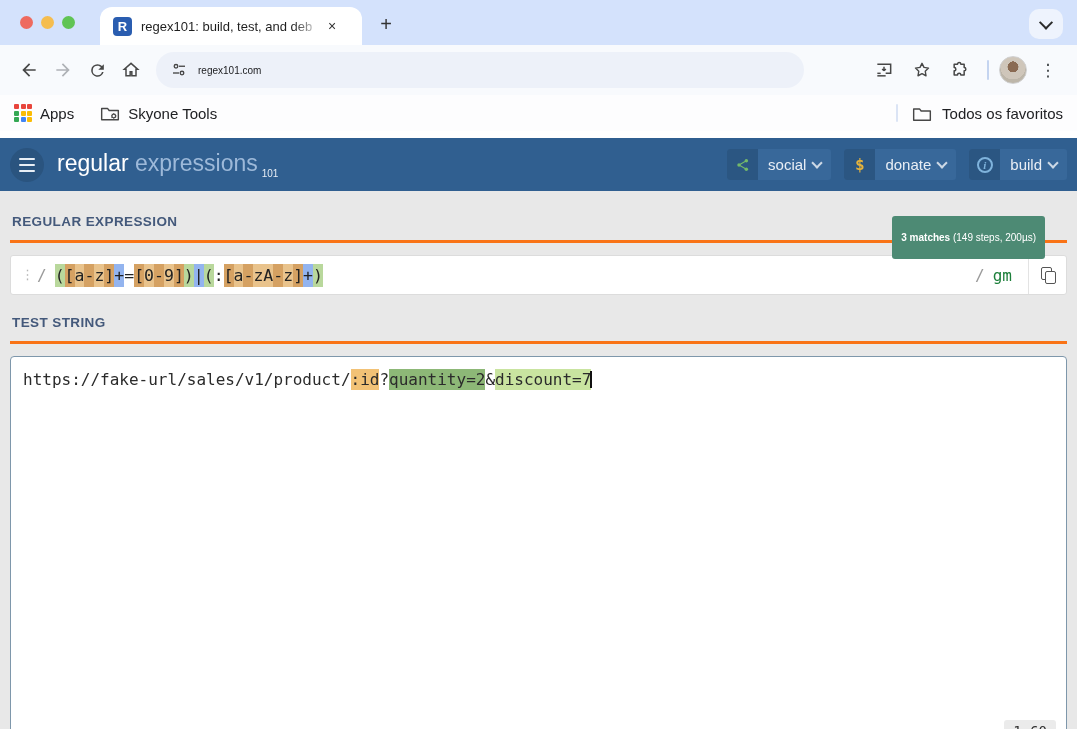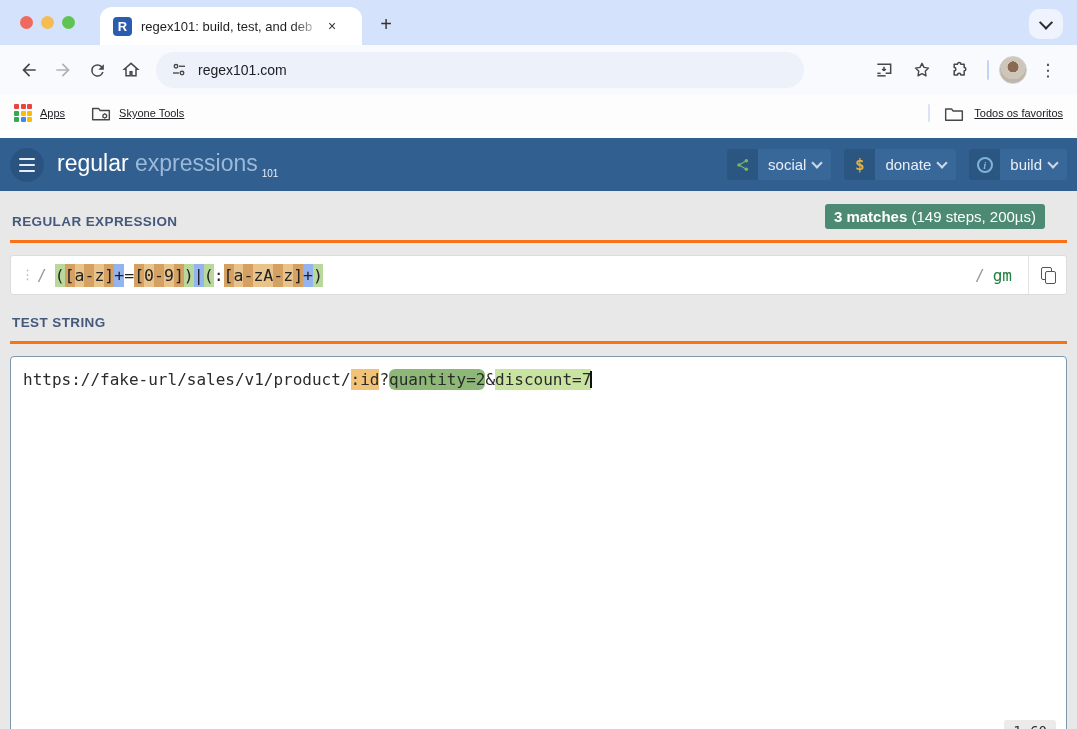--- a/index.html
+++ b/index.html
@@ -27,31 +27,31 @@
                    background:#eef3fd; display:flex; align-items:center; justify-content:center; }
   .chev { width:10px; height:10px; border-right:2px solid #2b2b2b; border-bottom:2px solid #2b2b2b;
           transform:rotate(45deg) translate(-1px,-1px); }
 
   
   .toolbar { height:50px; background:#f8fafd; display:flex; align-items:center; padding:0 12px; }
   .nav-ic { width:34px; height:34px; border-radius:50%; display:flex; align-items:center; justify-content:center; flex:0 0 auto; }
   .nav-ic svg { display:block; }
   .urlbar { flex:1 1 auto; height:36px; margin:0 10px 0 8px; max-width:648px; background:#edf1f9;
             border-radius:18px; display:flex; align-items:center; padding:0 14px; }
-  .url-text { font-size:14px; color:#202124; margin-left:10px; }
+  .url-text { font-size:10px; color:#202124; margin-left:10px; }
   .tool-right { display:flex; align-items:center; gap:4px; margin-left:auto; }
   .vsep-blue { width:2px; height:20px; background:#c4d4f0; border-radius:1px; margin:0 6px; }
   .avatar { width:28px; height:28px; border-radius:50%;
             background:radial-gradient(circle at 50% 38%, #8a6a52 0 26%, #cfc6ba 27% 60%, #bdb6a9 61%); border:1px solid #d0d0d0; }
   .kebab { font-size:17px; color:#3c4043; letter-spacing:0; }
 
   
   .bookmarks { height:36px; background:#fdfdfe; display:flex; align-items:center; padding:0 14px; }
   .bm-item { display:flex; align-items:center; gap:8px; margin-right:26px; }
-  .bm-label { font-size:11px; color:#202124;text-decoration:underline; }
+  .bm-label { font-size:15px; color:#202124; }
   .apps-grid { display:grid; grid-template-columns:repeat(3,5px); grid-gap:1.5px; }
   .apps-grid i { width:5px; height:5px; border-radius:1px; display:block; }
   .bm-right { margin-left:auto; display:flex; align-items:center; gap:10px; }
   .bm-sep { width:2px; height:18px; background:#dbe4f5; border-radius:1px; margin-right:4px; }
   .gap-strip { height:7px; background:#ffffff; }
 
   
   .siteheader { height:53px; background:#305f90; display:flex; align-items:center; padding:0 10px; }
   .burger { width:34px; height:34px; border-radius:50%; background:#2a547f; display:flex; flex-direction:column;
             justify-content:center; align-items:center; gap:4px; flex:0 0 auto; }
@@ -67,22 +67,22 @@
   .menu-chev { width:8px; height:8px; border-right:2px solid #cdd9e6; border-bottom:2px solid #cdd9e6;
                transform:rotate(45deg); margin:-3px 10px 0 0; }
   .ic-dollar { color:#e5b33c; font-size:16px; font-weight:bold; font-family:"DejaVu Sans Mono", monospace;}
   .ic-info { width:16px; height:16px; border:2px solid #7fb3dc; border-radius:50%; color:#7fb3dc; font-size:11px;
              display:flex; align-items:center; justify-content:center; font-weight:bold; font-family:"Liberation Serif",serif; font-style:italic;}
 
   
   .main { padding:13px 10px 0 10px; }
   .sect-row { position:relative; border-bottom:3px solid #f97316; padding:8px 0 10px 2px; }
   .sect-label { font-size:13.5px; font-weight:bold; color:#44597b; letter-spacing:.4px; }
-  .match-badge { position:absolute; right:22px; top:0px; background:#4d8a74; color:#fff; border-radius:3px;
-                 padding:4px 9px; font-size:15px; white-space:nowrap; }
+  .match-badge { position:absolute; right:22px; top:12px; background:#4d8a74; color:#fff; border-radius:3px;
+                 padding:16px 9px; font-size:10px; white-space:nowrap; }
   .match-badge b { font-weight:bold; }
   .match-badge span { font-weight:normal; }
 
   .regex-field { margin-top:12px; background:#fff; border:1px solid #dcdcdc; border-radius:3px; height:40px;
                  display:flex; align-items:center; padding:0 10px; }
   .drag-dots { color:#b5b5b5; font-size:13px; line-height:10px; margin-right:8px; letter-spacing:0; width:8px; }
   .re-delim { color:#9a9a9a; font-family:"DejaVu Sans Mono", monospace; font-size:16px; margin-right:8px; }
   .re-tokens { font-family:"DejaVu Sans Mono", monospace; font-size:16.5px; color:#222; white-space:pre; }
   .tk { padding:2px 0; }
   .tk-group { background:var(--group-green); }
@@ -97,21 +97,21 @@
   .copy-ic i { position:absolute; width:11px; height:13px; border:1.5px solid #555; border-radius:2px; background:#fff; display:block;}
   .copy-ic i:first-child { left:0; top:0; }
   .copy-ic i:last-child { left:4px; top:4px; }
 
   .test-sect { margin-top:10px; }
   .testarea { position:relative; margin-top:12px; background:#fff; border:1.5px solid #7e97ab; border-radius:4px;
               height:397px; padding:13px 12px; }
   .test-line { font-family:"DejaVu Sans Mono", monospace; font-size:16px; color:#2b2b2b; white-space:pre; }
   .seg { padding:1px 0; }
   .seg-match-orange { background:var(--match-orange); }
-  .seg-match-green-dark { background:var(--match-green-dark);border-radius:6px; }
+  .seg-match-green-dark { background:var(--match-green-dark); }
   .seg-match-green-light { background:var(--match-green-light); }
   .caret { display:inline-block; width:2px; height:17px; background:#111; vertical-align:-3px; margin-left:-1px; }
   .pos-badge { position:absolute; right:10px; bottom:10px; background:#ebebeb; border-radius:3px;
                padding:3px 9px; font-family:"DejaVu Sans Mono", monospace; font-size:14px; color:#333; }
 </style>
 </head>
 <body>
 
 <div class="screen">
 

